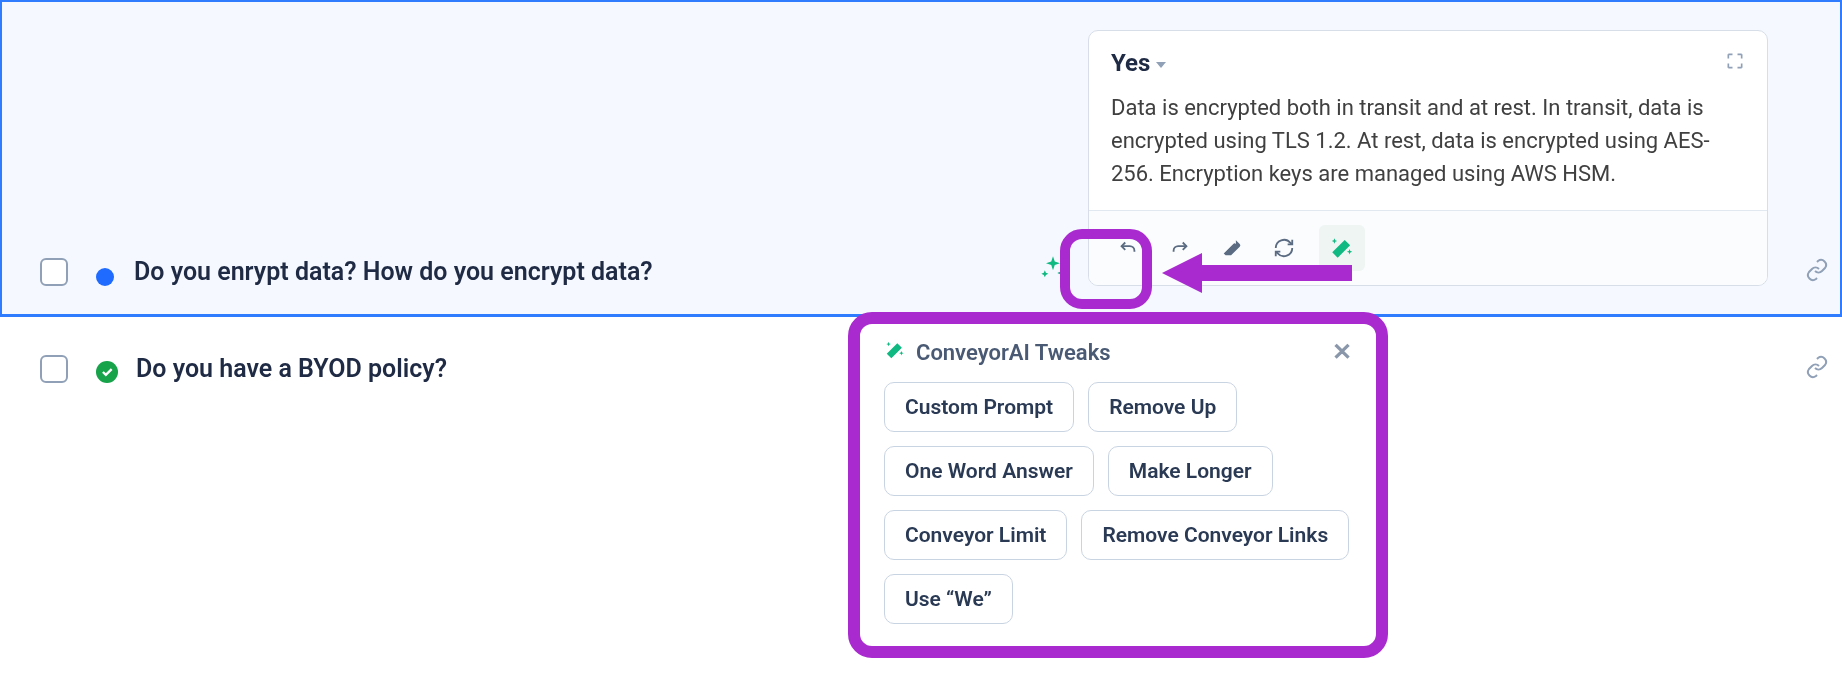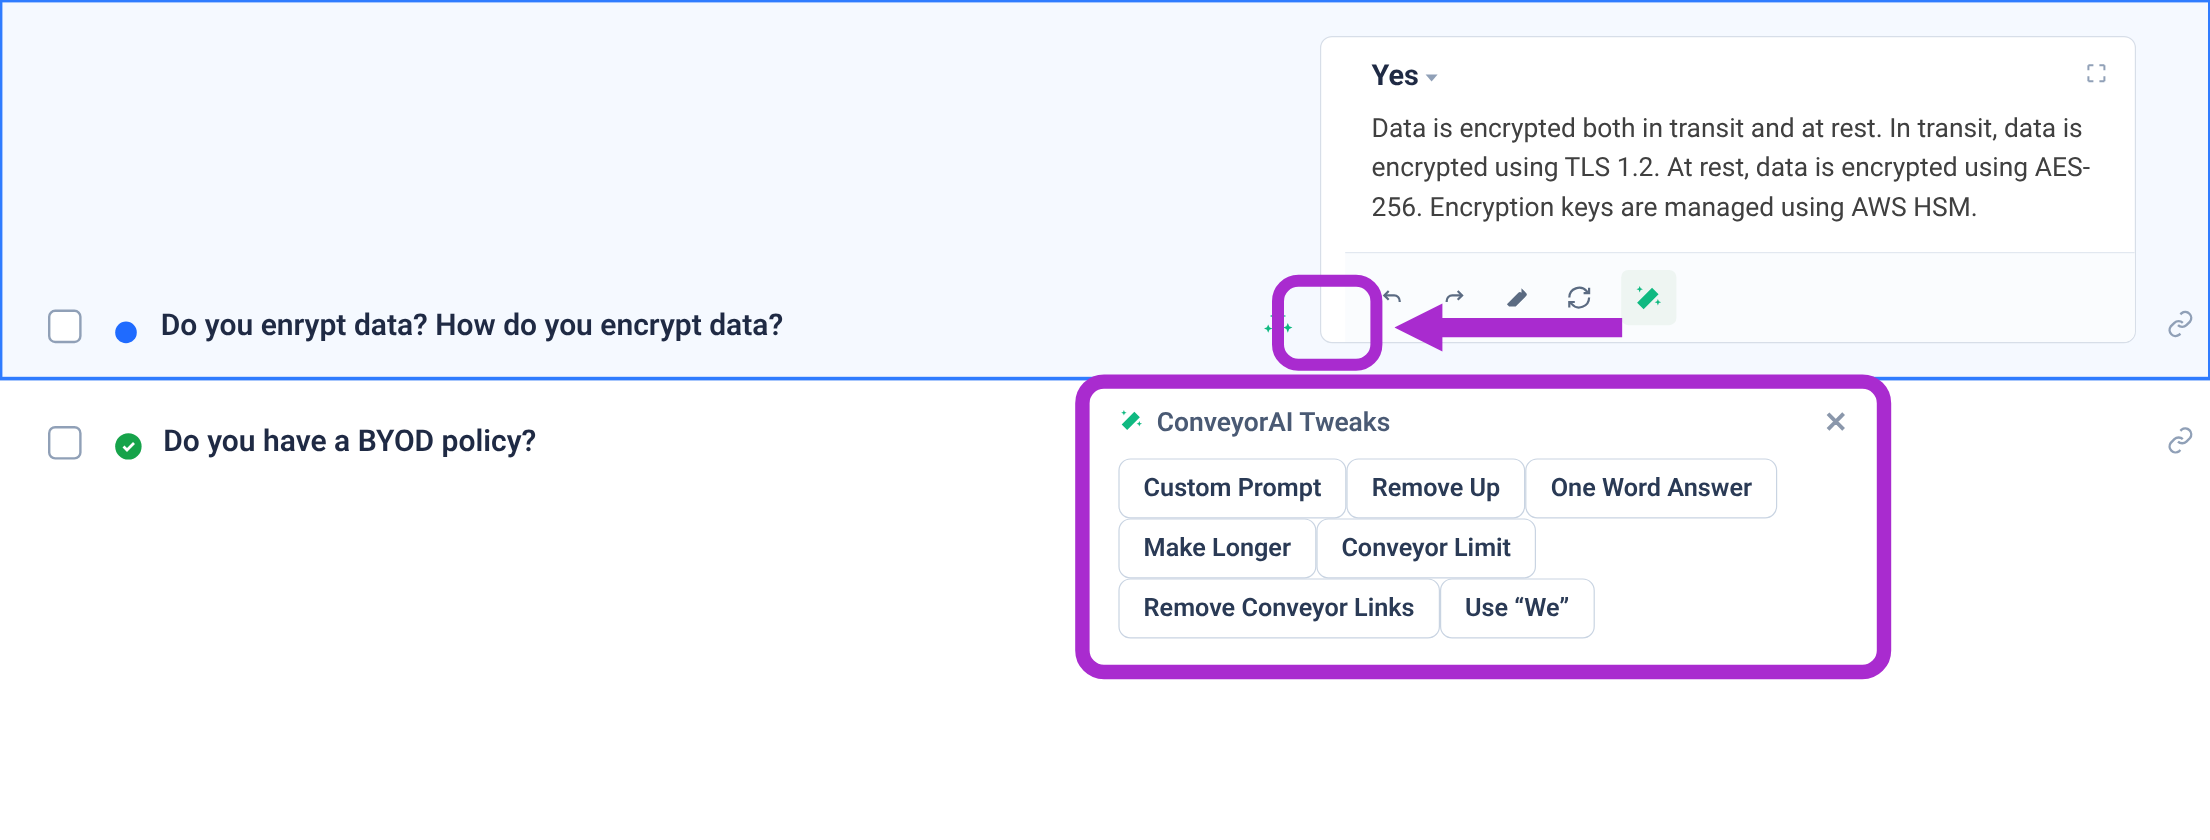--- a/index.html
+++ b/index.html
@@ -69,26 +69,25 @@
     display: flex;
     justify-content: center;
     padding-top: 6px;
   }
   .sparkle-icon { color: #10b981; }
   .rocket-icon { color: #10b981; }
   .answer-panel {
     flex: 0 0 auto;
     width: 680px;
     margin-left: 10px;
-    margin-right: 12px;
+    margin-right: 24px;
     border: 1px solid #d7dee8;
     border-radius: 10px;
     background: #fff;
     overflow: hidden;
-    padding-left: 20px;
   }
   .answer-header {
     display: flex;
     align-items: center;
     padding: 18px 22px 10px 22px;
   }
   .answer-dropdown {
     display: flex;
     align-items: center;
     gap: 6px;
@@ -185,20 +184,21 @@
   .tweaks-close {
     margin-left: auto;
     color: #8a97ab;
     font-size: 24px;
     cursor: pointer;
     font-weight: 700;
   }
   .tweaks-grid {
     display: flex;
     flex-wrap: wrap;
+    gap: 14px;
     padding-top: 6px;
     max-width: 560px;
   }
   .tweak-chip {
     border: 1.5px solid #c9d4e2;
     border-radius: 10px;
     background: #fff;
     padding: 12px 20px;
     font-size: 21px;
     font-weight: 600;
@@ -316,21 +316,21 @@
 </div>
 
 <div class="highlight-oval" style="left:1060px; top:229px;"></div>
 
 <div class="arrow-annot" style="left:1162px; top:248px;">
   <svg width="190" height="50" viewBox="0 0 190 50">
     <polygon points="0,25 40,5 40,17 190,17 190,33 40,33 40,45" fill="#a92bcf"></polygon>
   </svg>
 </div>
 
-<div class="tweaks-panel" style="left:848px; top:312px; width:680px;margin-left:48px;">
+<div class="tweaks-panel" style="left:848px; top:312px; width:540px;">
   <div class="tweaks-header">
     <span class="wand-small">
       <svg width="22" height="22" viewBox="0 0 24 24" fill="currentColor">
           <path d="M5 3l.7 1.8L7.5 5.5 5.7 6.2 5 8l-.7-1.8L2.5 5.5l1.8-.7L5 3zM19 13l.7 1.8 1.8.7-1.8.7L19 18l-.7-1.8-1.8-.7 1.8-.7L19 13zM14.5 4.5l5 5L8 21l-5-5L14.5 4.5z"></path>
         </svg>
     </span>
     <span class="tweaks-title">ConveyorAI Tweaks</span>
     <span class="tweaks-close">
       <span>✕</span>
     </span>

